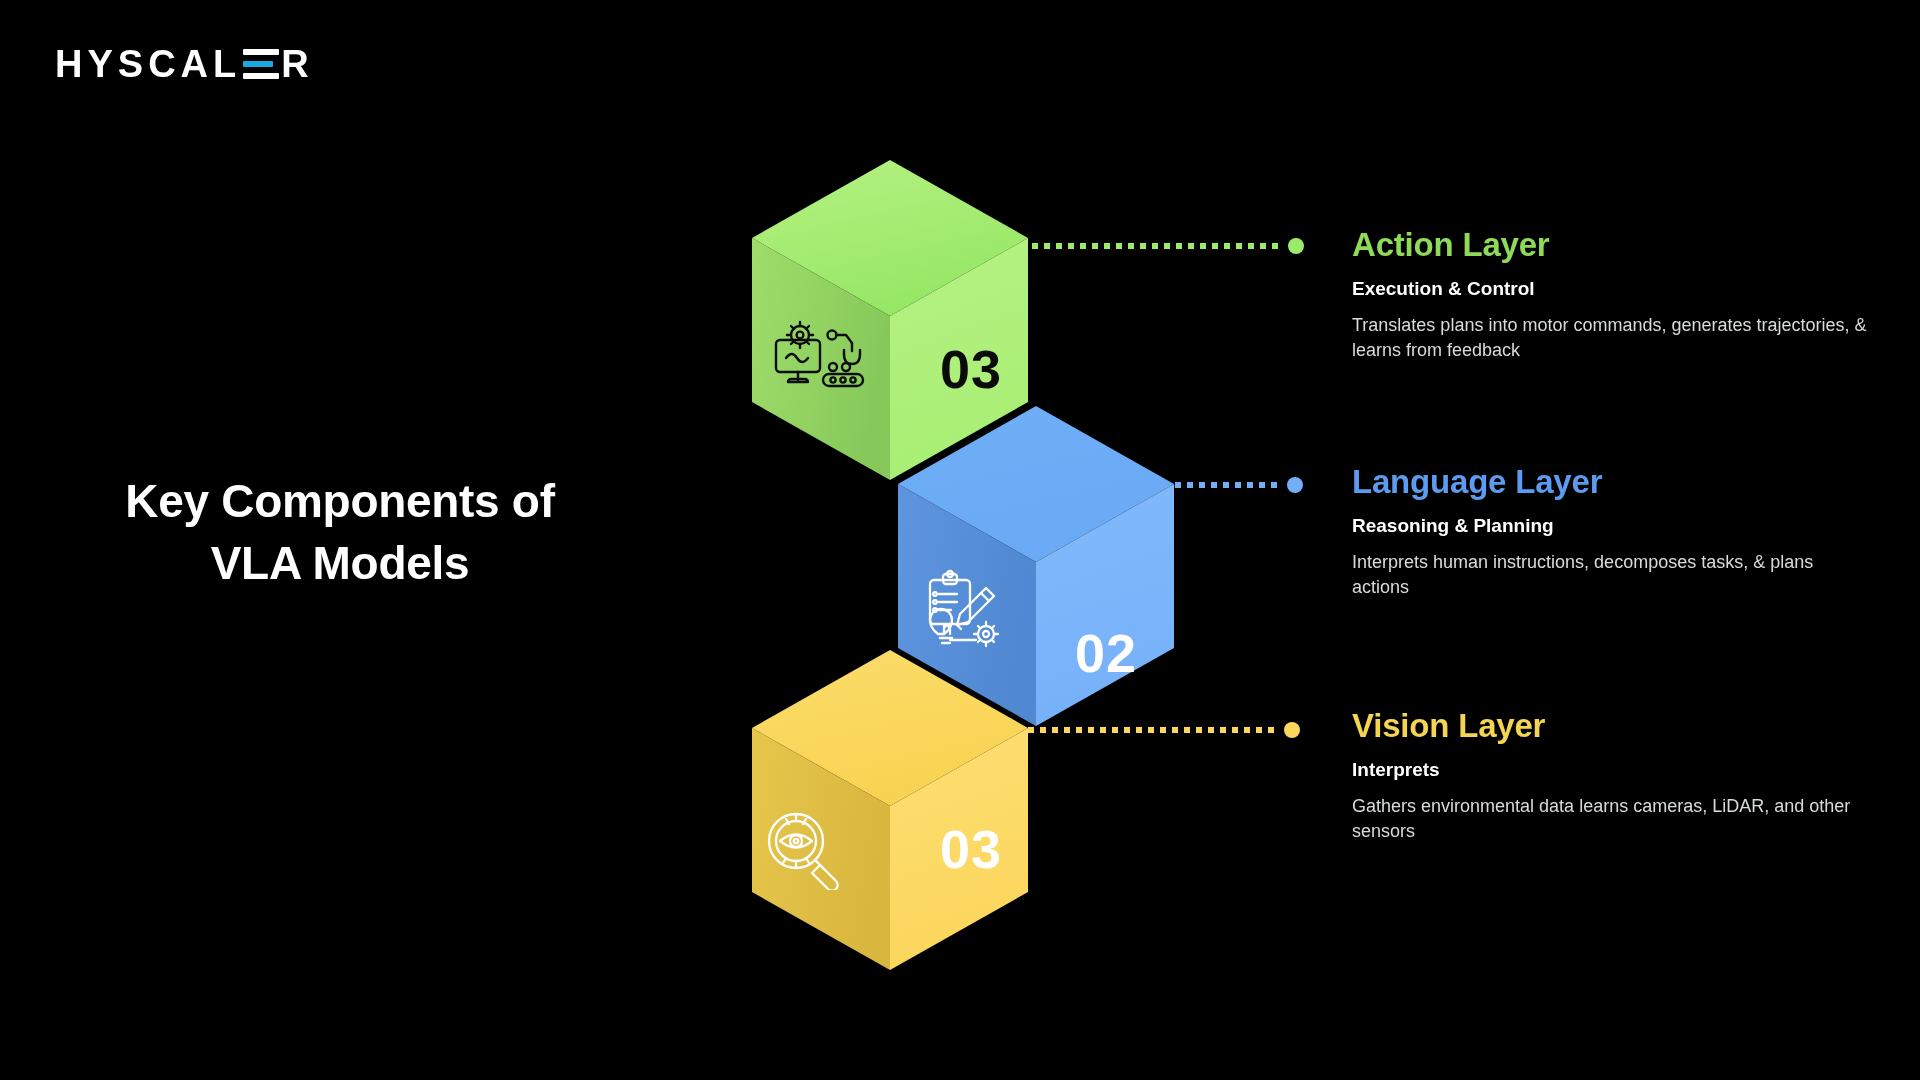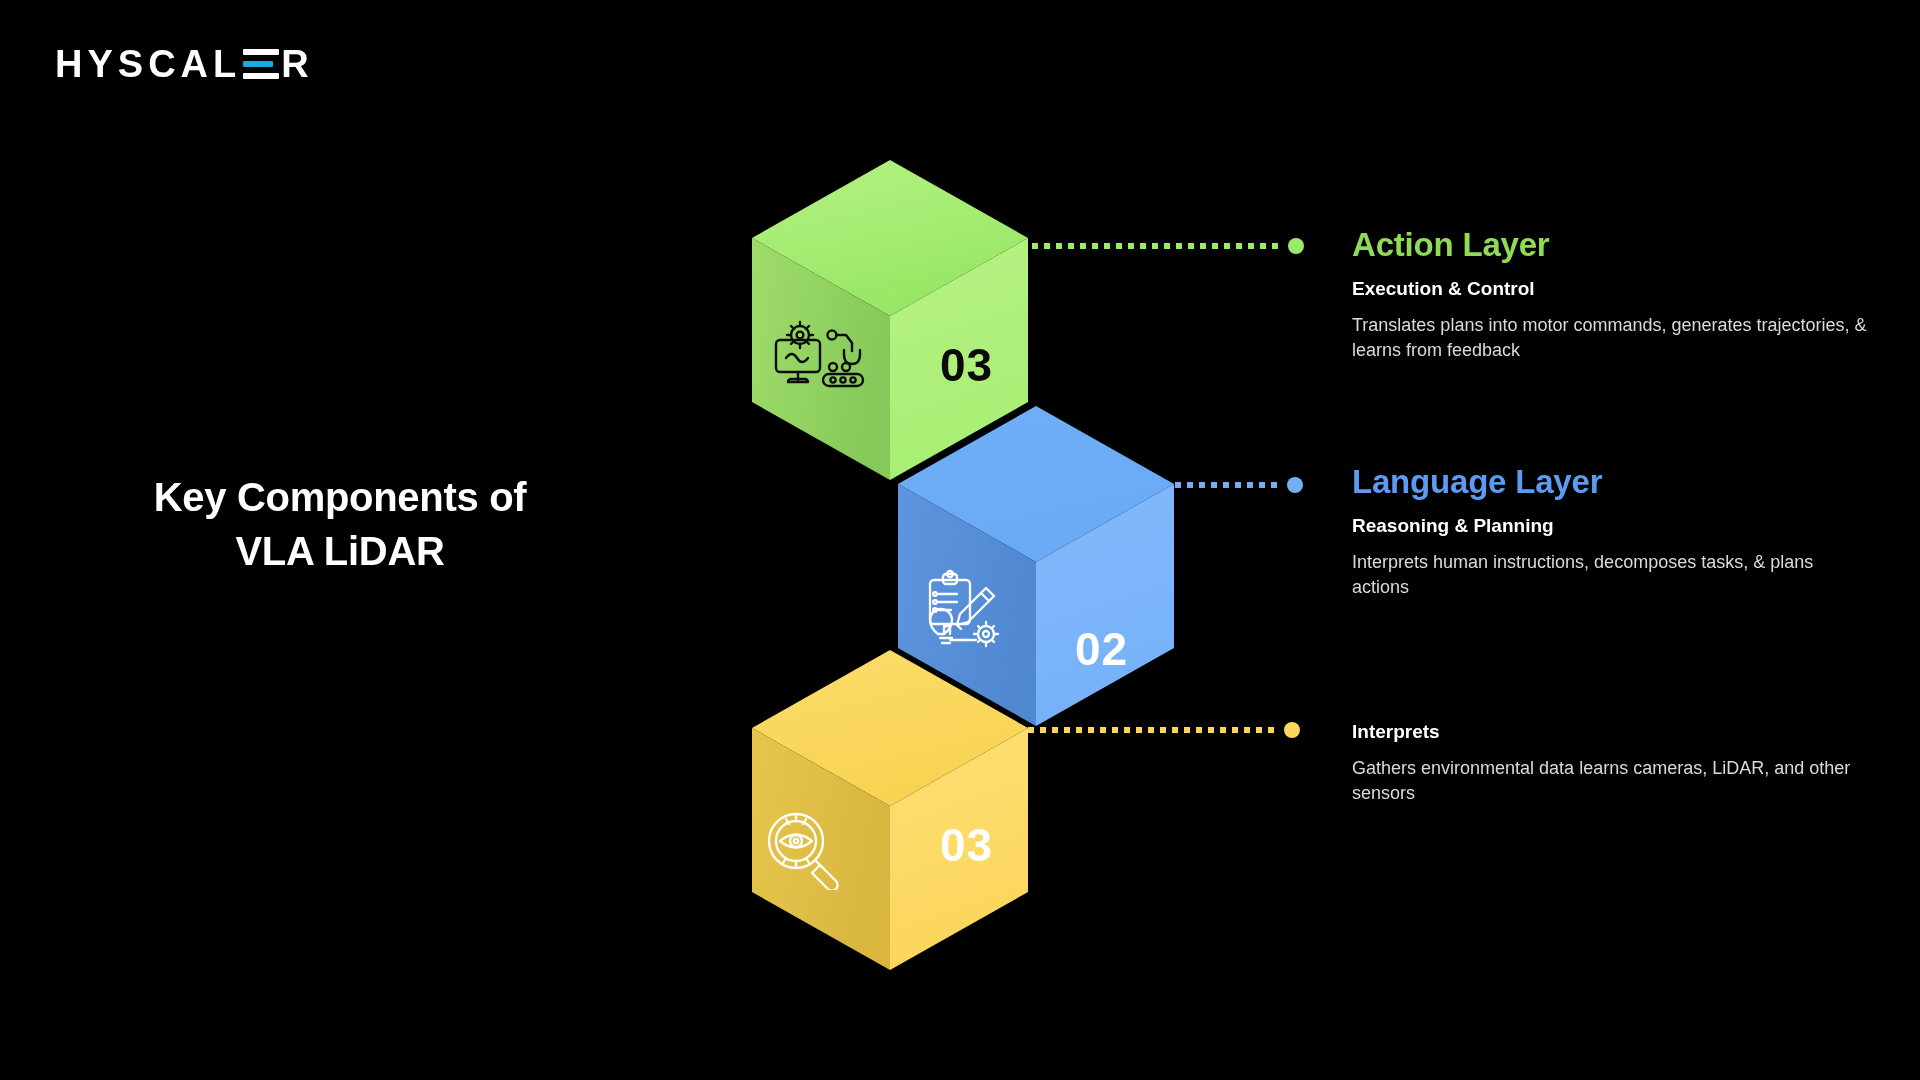--- a/index.html
+++ b/index.html
@@ -14,28 +14,28 @@
                font-family:"Liberation Sans", sans-serif; line-height:1; }
   .logo-e { position:relative; display:inline-block; width:36px; height:34px;
             vertical-align:middle; margin-left:2px; margin-right:2px; }
   .logo-e i { position:absolute; left:0; display:block; height:6px; background:#ffffff; border-radius:1px; }
   .logo-e i.b1 { top:2px;  width:36px; }
   .logo-e i.b2 { top:14px; width:30px; background:#17A9E0; }
   .logo-e i.b3 { top:26px; width:36px; }
 
   
   .title-block { position:absolute; left:60px; top:470px; width:560px; text-align:center; }
-  .title-block .line { font-size:40px; font-weight:700; color:#ffffff; line-height:1.35;
+  .title-block .line { font-size:46px; font-weight:700; color:#ffffff; line-height:1.35;
                        letter-spacing:-0.3px; }
 
   
   .cubes { position:absolute; left:0; top:0; width:1920px; height:1080px; pointer-events:none; }
   .cubes svg { display:block; }
 
-  .cube-num { position:absolute; font-weight:700; font-size:46px; letter-spacing:1px; }
+  .cube-num { position:absolute; font-weight:700; font-size:54px; letter-spacing:1px; }
   .num-03 { color:#0a0a0a; left:940px; top:338px; }
   .num-02 { color:#ffffff; left:1075px; top:576px;margin-top:46px; }
   .num-01 { color:#ffffff; left:940px; top:818px; }
 
   .cube-icon { position:absolute; }
   .icon-03 { left:770px; top:318px; }
   .icon-02 { left:918px; top:568px; }
   .icon-01 { left:762px; top:808px; }
 
   
@@ -67,21 +67,21 @@
     <span class="logo-e">
       <i class="b1"></i>
         <i class="b2"></i>
         <i class="b3"></i>
     </span>
     <span class="logo-text">R</span>
   </div>
 
   <div class="title-block">
     <div class="line">Key Components of</div>
-    <div class="line">VLA LiDAR</div>
+    <div class="line">VLA Models</div>
   </div>
 
   <div class="cubes">
     <svg width="1920" height="1080" viewBox="0 0 1920 1080" xmlns="http://www.w3.org/2000/svg">
       <defs>
         <linearGradient id="gTop3" x1="0" y1="0" x2="0.4" y2="1">
           <stop offset="0%" stop-color="#B6F283"></stop>
             <stop offset="100%" stop-color="#96E765"></stop>
         </linearGradient>
         <linearGradient id="gLeft3" x1="0" y1="0" x2="1" y2="0.3">
@@ -271,17 +271,18 @@
     <p>Translates plans into motor commands, generates trajectories, &amp; learns from feedback</p>
   </div>
 
   <div class="info info-02">
     <h2 style="color:#5B9BF0">Language Layer</h2>
     <h3>Reasoning &amp; Planning</h3>
     <p>Interprets human instructions, decomposes tasks, &amp; plans actions</p>
   </div>
 
   <div class="info info-01">
+    <h2 style="color:#F5D451">Vision Layer</h2>
     <h3>Interprets</h3>
     <p>Gathers environmental data learns cameras, LiDAR, and other sensors</p>
   </div>
 
 </div>
 
 </body></html>

